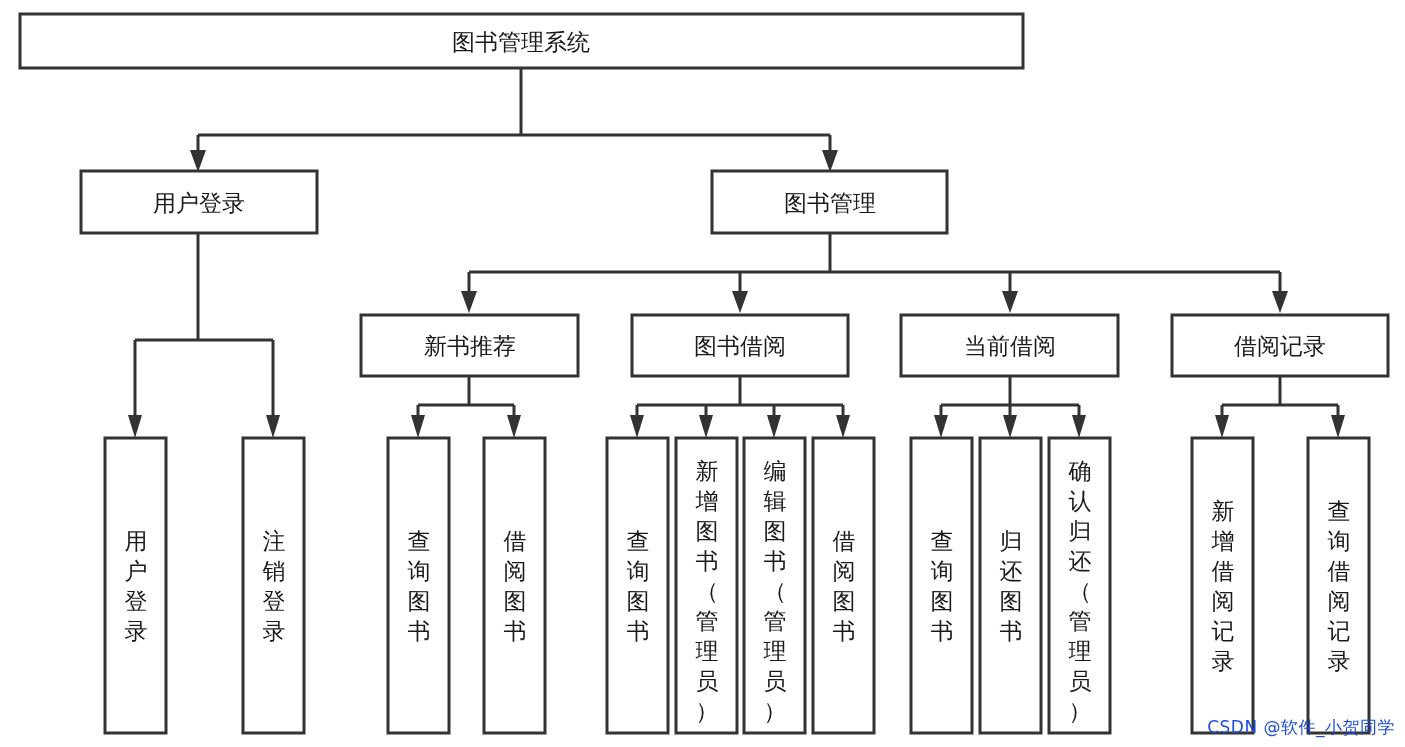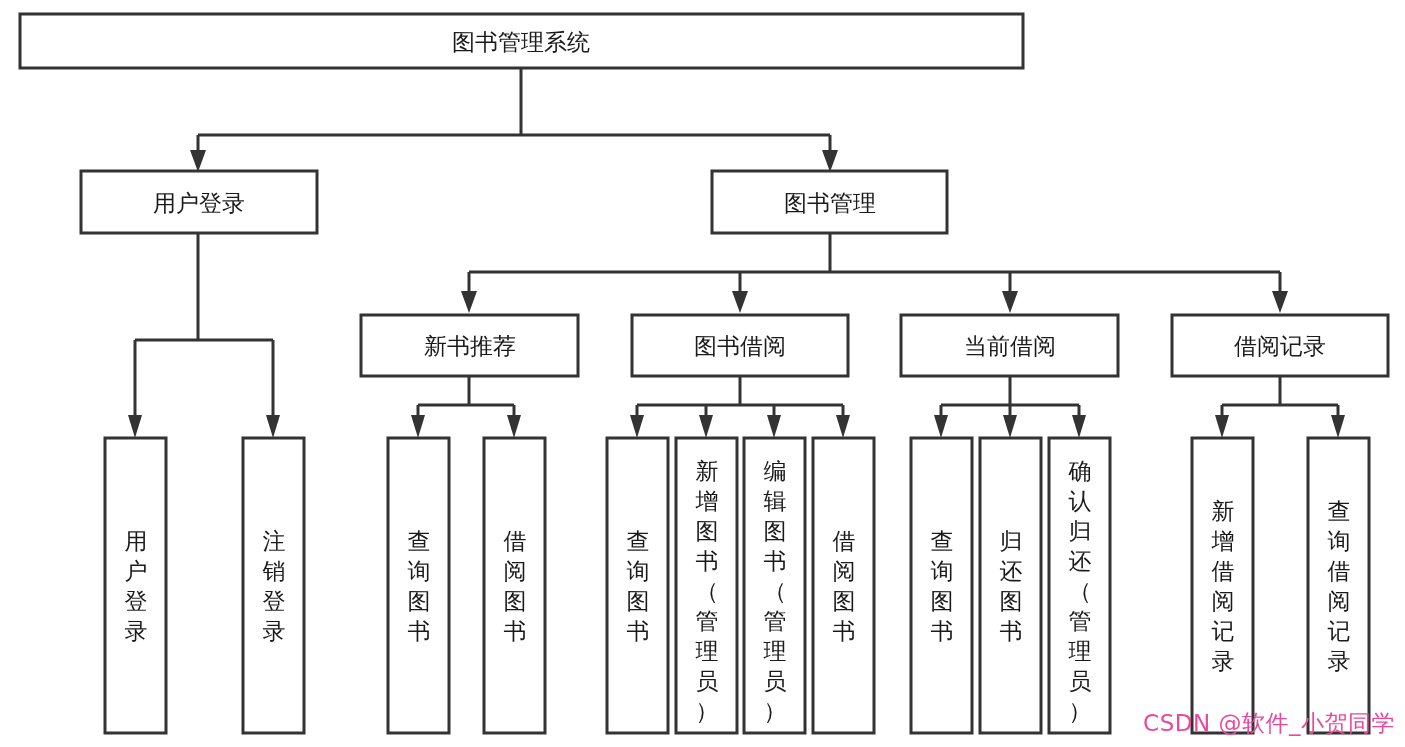--- a/index.html
+++ b/index.html
@@ -51,22 +51,22 @@
     fill: #1a1a1a;
     font-family: "DejaVu Sans", "Liberation Sans", sans-serif;
     font-size: 23px;
     text-anchor: middle;
   }
   .watermark {
     position: absolute;
     right: 10px;
     bottom: 8px;
     font-family: "DejaVu Sans", "Liberation Sans", sans-serif;
-    font-size: 23px;
-    color: #ec4899;
+    font-size: 17px;
+    color: #1d4ed8;
     letter-spacing: 0.5px;
     white-space: nowrap;
     pointer-events: none;
   }
 </style>
 </head>
 <body>
 
 <svg id="diagram" viewBox="0 0 1405 747">
 

